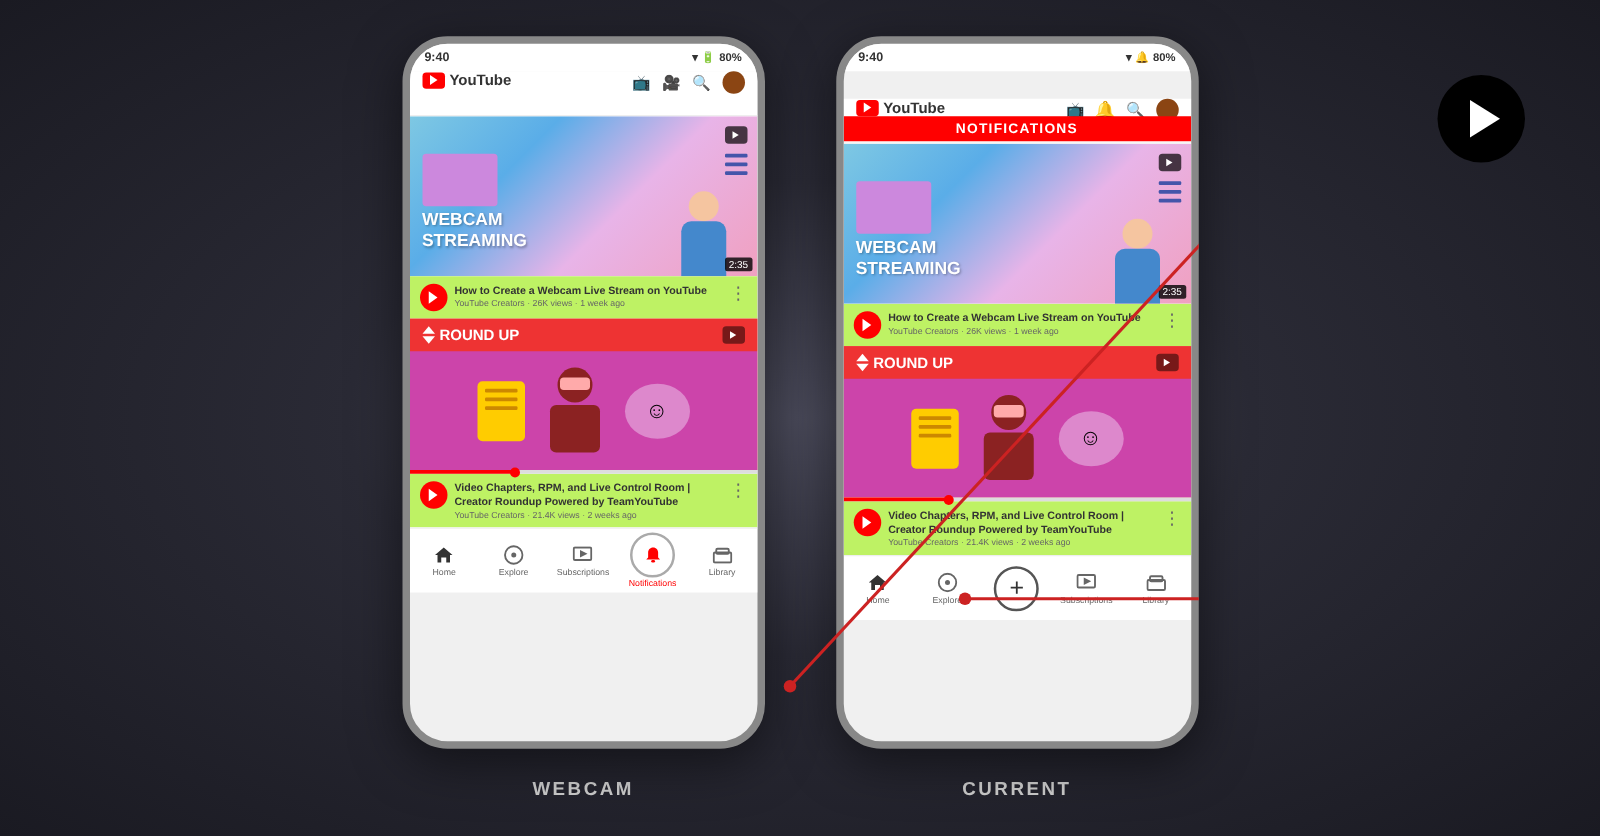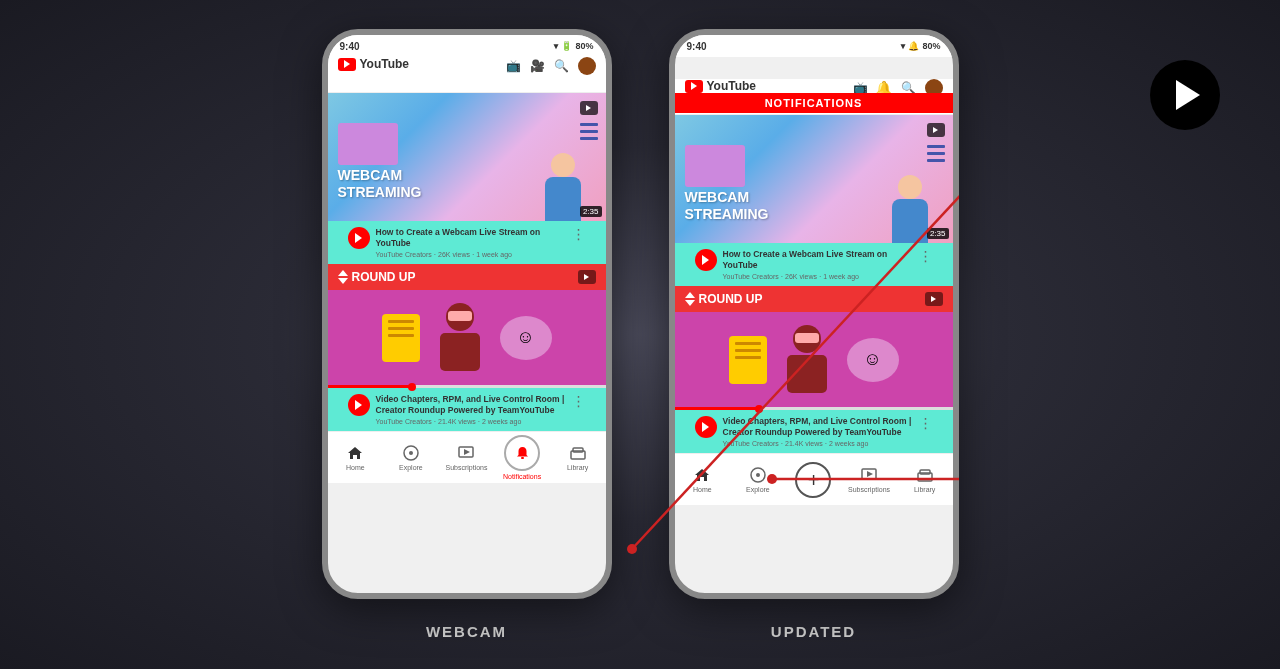--- a/index.html
+++ b/index.html
@@ -206,24 +206,24 @@
     .thumb-play-btn::after {
       content: '';
       width: 0;
       height: 0;
       border-left: 5px solid white;
       border-top: 3px solid transparent;
       border-bottom: 3px solid transparent;
     }
 
     .video-info {
-      padding: 6px 20px;
+      padding: 6px 8px;
       display: flex;
       gap: 6px;
-      background: #5eead4;
+      background: #bef264;
     }
 
     .channel-thumb {
       width: 22px;
       height: 22px;
       background: #ff0000;
       border-radius: 50%;
       flex-shrink: 0;
       display: flex;
       align-items: center;
@@ -732,16 +732,16 @@
           <div class="nav-icon">
             <svg width="16" height="14" viewBox="0 0 16 14">
               <rect x="1" y="5" width="14" height="8" rx="1" fill="none" stroke="#666" stroke-width="1.5"></rect>
               <rect x="3" y="2" width="10" height="4" rx="1" fill="none" stroke="#666" stroke-width="1.5"></rect>
             </svg>
           </div>
           <span class="nav-label">Library</span>
         </div>
       </div>
     </div>
-    <div class="phone-label">UPDATED</div>
+    <div class="phone-label">CURRENT</div>
   </div>
 
 </div>
 
 </body></html>

